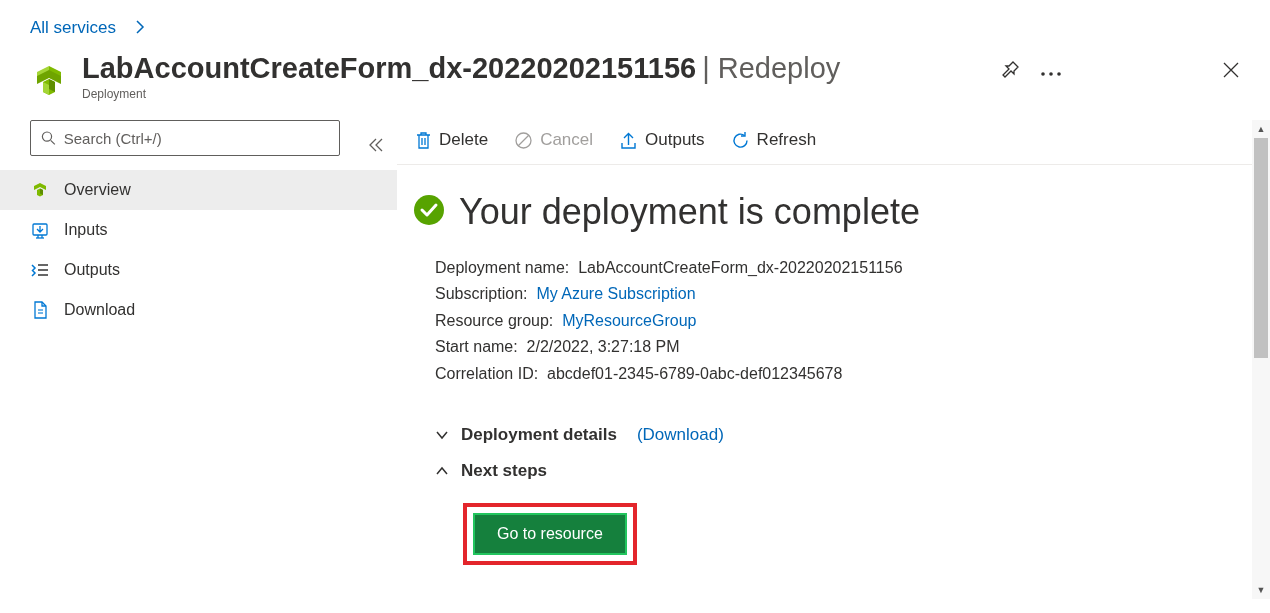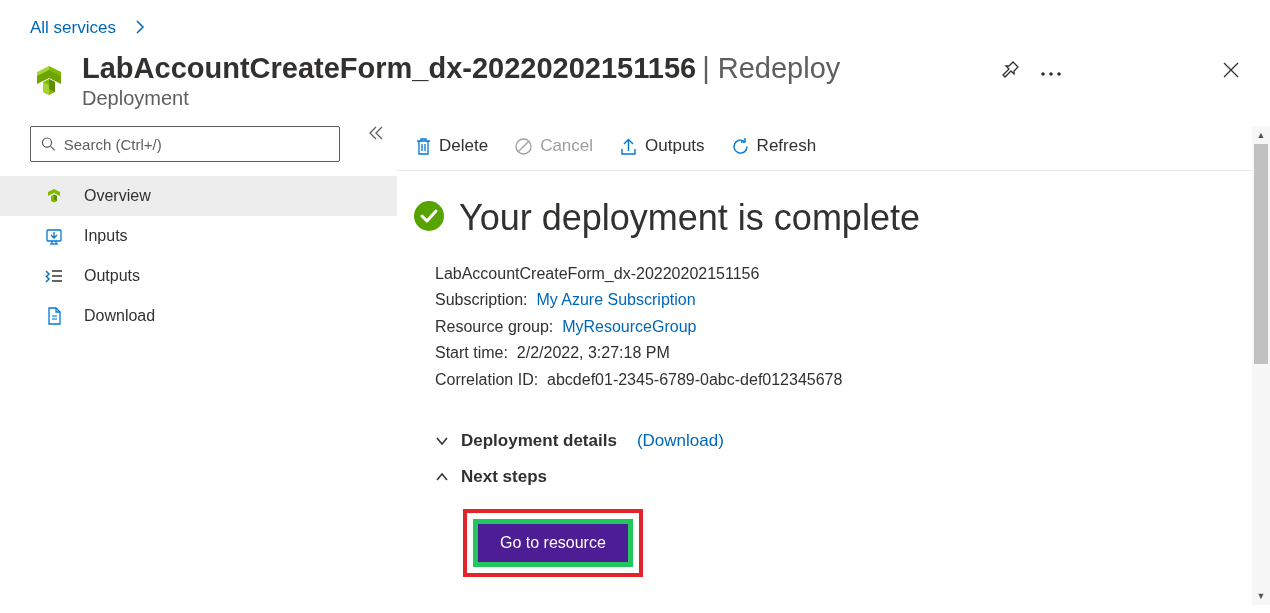--- a/index.html
+++ b/index.html
@@ -47,21 +47,21 @@
       color: #323130;
       display: flex;
       align-items: center;
       gap: 6px;
     }
     .header-title .overview-suffix {
       font-weight: 400;
       color: #605e5c;
     }
     .header-subtitle {
-      font-size: 20px;
+      font-size: 12px;
       color: #605e5c;
       margin-top: 2px;
     }
     .header-actions {
       display: flex;
       align-items: center;
       gap: 20px;
       margin-top: 8px;
     }
     .pin-icon, .more-icon, .close-icon {
@@ -72,21 +72,21 @@
       display: flex;
       height: calc(100% - 134px);
     }
     .sidebar {
       width: 397px;
       padding: 0 0 0 30px;
       position: relative;
     }
     .search-wrapper {
       display: flex;
-      align-items: flex-start;
+      align-items: flex-end;
       gap: 28px;
       margin-bottom: 14px;
       padding-right: 12px;
     }
     .search-box {
       display: flex;
       align-items: center;
       border: 1px solid #605e5c;
       border-radius: 2px;
       width: 310px;
@@ -107,22 +107,22 @@
     .collapse-btn {
       color: #605e5c;
       cursor: pointer;
     }
     .sidebar-items {
       margin-left: -30px;
     }
     .sidebar-item {
       display: flex;
       align-items: center;
-      gap: 20px;
-      padding: 11px 44px;
+      gap: 14px;
+      padding: 11px 30px;
       cursor: pointer;
       font-size: 16px;
       color: #323130;
     }
     .sidebar-item.active {
       background: #ededed;
     }
     .sidebar-item .icon {
       width: 20px;
       display: flex;
@@ -206,23 +206,23 @@
       color: #0067b8;
       margin-left: 8px;
     }
     .go-resource-wrapper {
       margin: 14px 0 0 50px;
       padding: 6px;
       border: 4px solid #e3252b;
       display: inline-block;
     }
     .go-resource-btn {
-      background: #4c1d95;
+      background: #15803d;
       color: #fff;
-      border: 5px solid #22c55e;
+      border: 2px solid #22c55e;
       padding: 10px 22px;
       font-size: 16px;
       cursor: pointer;
     }
     .scrollbar-track {
       position: absolute;
       right: 0;
       top: 0;
       bottom: 0;
       width: 18px;
@@ -406,32 +406,33 @@
           <svg width="32" height="32" viewBox="0 0 32 32">
               <circle cx="16" cy="16" r="15" fill="#57a300"></circle>
               <path d="M9 16 L14 21 L23 11" stroke="#fff" stroke-width="3" fill="none" stroke-linecap="round" stroke-linejoin="round"></path>
             </svg>
         </span>
         <span class="status-title">Your deployment is complete</span>
       </div>
 
       <div class="details-block">
         <div class="detail-row">
+          <span class="detail-label">Deployment name:  </span>
           <span>LabAccountCreateForm_dx-20220202151156</span>
         </div>
         <div class="detail-row">
           <span class="detail-label">Subscription:  </span>
           <a class="detail-link">My Azure Subscription</a>
         </div>
         <div class="detail-row">
           <span class="detail-label">Resource group:  </span>
           <a class="detail-link">MyResourceGroup</a>
         </div>
         <div class="detail-row">
-          <span class="detail-label">Start time:  </span>
+          <span class="detail-label">Start name:  </span>
           <span>2/2/2022, 3:27:18 PM</span>
         </div>
         <div class="detail-row">
           <span class="detail-label">Correlation ID:  </span>
           <span>abcdef01-2345-6789-0abc-def012345678</span>
         </div>
       </div>
 
       <div class="section-row">
         <span class="chev">

